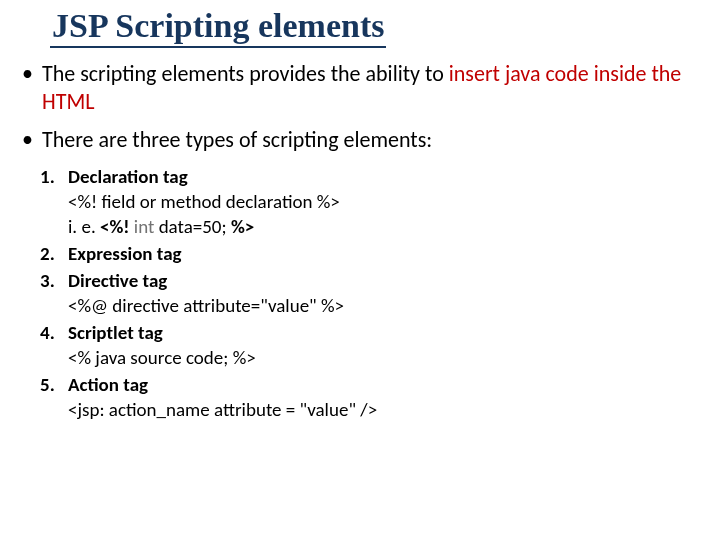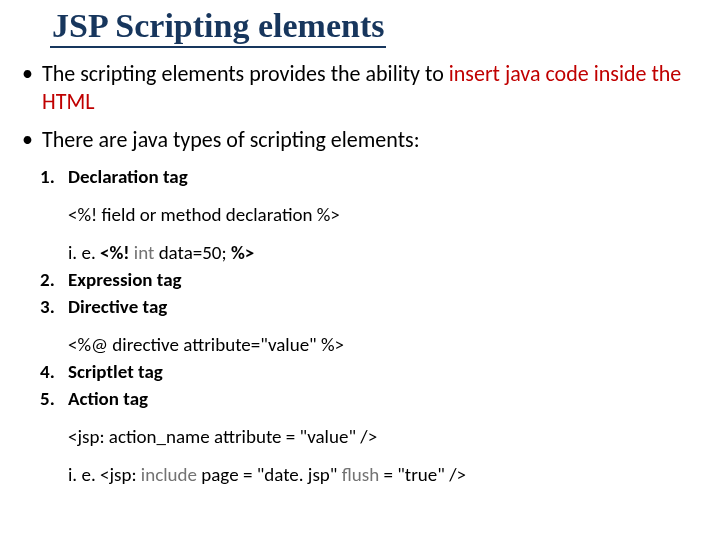--- a/index.html
+++ b/index.html
@@ -67,41 +67,40 @@
     line-height: 25px;
   }
   .item-head {
     font-weight: bold;
     font-size: 19px;
     line-height: 25px;
   }
   .item-line {
     font-size: 19px;
     line-height: 25px;
-    margin-top: 13px;
   }
   .kw { color: #737373; }
 </style>
 </head>
 <body>
 
 <div class="slide">
 
   <div class="title">JSP Scripting elements</div>
 
   <div class="bullet-row">
     <div class="dot">•</div>
     <div class="txt">
       <span>The scripting elements provides the ability to </span><span class="red">insert java code inside the HTML</span>
     </div>
   </div>
 
   <div class="bullet-row">
     <div class="dot">•</div>
-    <div class="txt">There are java types of scripting elements:</div>
+    <div class="txt">There are three types of scripting elements:</div>
   </div>
 
   <ol class="numlist">
 
     <li>
       <div class="item-head">Declaration tag</div>
       <div class="item-line">&lt;%!  field or method declaration %&gt;</div>
       <div class="item-line">
         <span>i. e. </span><b>&lt;%! </b><span class="kw">int</span><span> data=50; </span><b>%&gt;</b>
       </div>
@@ -111,25 +110,23 @@
       <div class="item-head">Expression tag</div>
     </li>
 
     <li>
       <div class="item-head">Directive tag</div>
       <div class="item-line">&lt;%@ directive attribute="value" %&gt;</div>
     </li>
 
     <li>
       <div class="item-head">Scriptlet tag</div>
+      <div class="item-line">&lt;%  java source code; %&gt;</div>
     </li>
 
     <li>
       <div class="item-head">Action tag</div>
       <div class="item-line">&lt;jsp: action_name attribute = "value" /&gt;</div>
-      <div class="item-line">
-        <span>i. e. &lt;jsp: </span><span class="kw">include</span><span> page = "date. jsp" </span><span class="kw">flush</span><span> = "true" /&gt;</span>
-      </div>
     </li>
 
   </ol>
 
 </div>
 
 </body></html>

